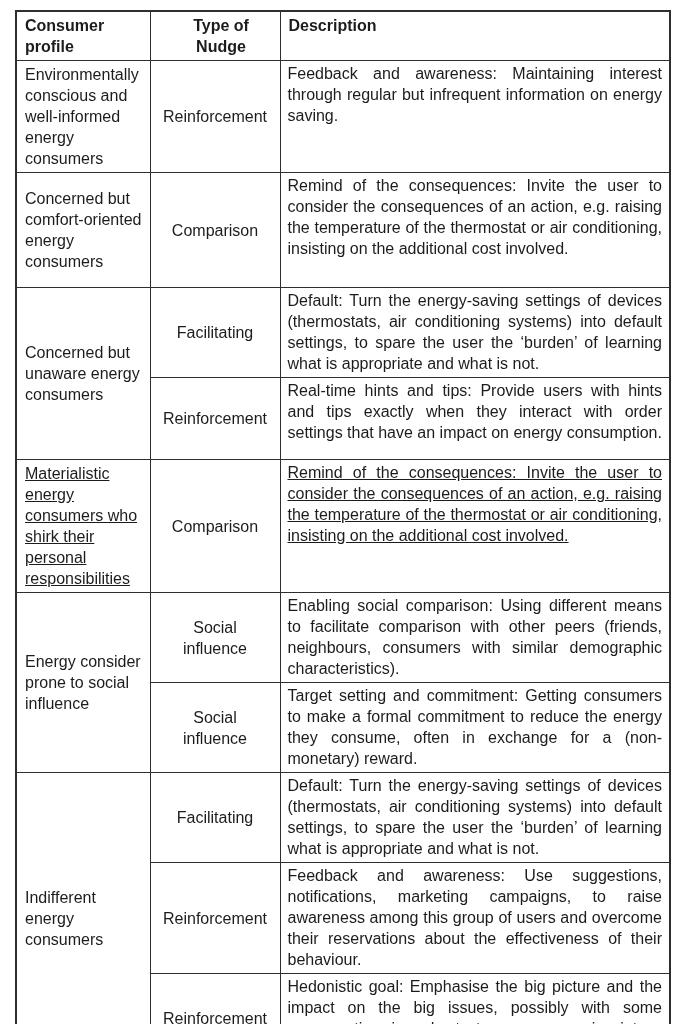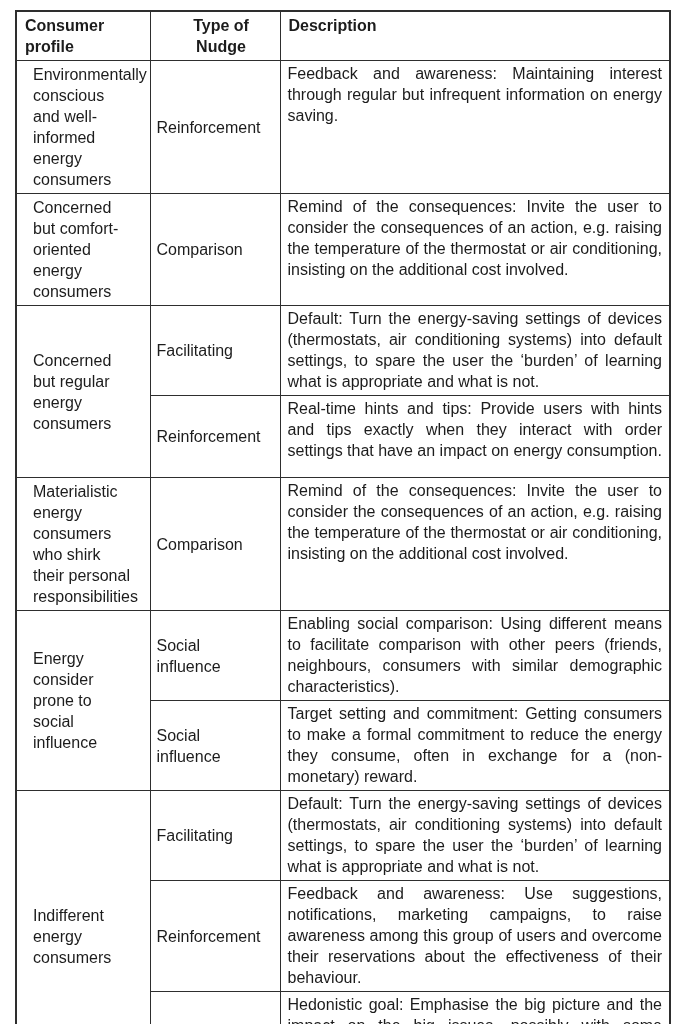--- a/index.html
+++ b/index.html
@@ -40,24 +40,25 @@
     vertical-align: top;
     padding: 3px 8px;
     background: #ffffff;
   }
   th.h-profile { text-align: left; }
   th.h-nudge   { text-align: center; padding-left: 20px; }
   th.h-desc    { text-align: left; }
   td.profile-cell {
     vertical-align: middle;
     text-align: left;
-    padding: 3px 16px;
+    padding: 3px 8px;
   }
   td.nudge-cell {
     vertical-align: middle;
+    text-align: center;
     padding: 9px 6px;
   }
   td.nudge-cell span {
     display: inline-block;
     max-width: 106px;
   }
   td.desc-cell {
     vertical-align: top;
     text-align: justify;
     padding: 2px 7px 3px 7px;
@@ -79,35 +80,35 @@
         <th class="h-nudge">Type of Nudge</th>
         <th class="h-desc">Description</th>
       </tr>
     </thead>
     <tbody>
         <tr style="height: 108px;">
           <td class="profile-cell" rowspan="1">Environmentally conscious and well-informed energy consumers</td>
           <td class="nudge-cell"><span>Reinforcement</span></td>
           <td class="desc-cell">Feedback and awareness: Maintaining interest through regular but infrequent information on energy saving.</td>
         </tr>
-        <tr style="height: 103px;">
+        <tr style="height: 115px;">
           <td class="profile-cell" rowspan="1">Concerned but comfort-oriented energy consumers</td>
           <td class="nudge-cell"><span>Comparison</span></td>
           <td class="desc-cell">Remind of the consequences: Invite the user to consider the consequences of an action, e.g. raising the temperature of the thermostat or air conditioning, insisting on the additional cost involved.</td>
         </tr>
         <tr style="height: 84px;">
-          <td class="profile-cell" rowspan="2">Concerned but regular energy consumers</td>
+          <td class="profile-cell" rowspan="2">Concerned but unaware energy consumers</td>
           <td class="nudge-cell"><span>Facilitating</span></td>
           <td class="desc-cell">Default: Turn the energy-saving settings of devices (thermostats, air conditioning systems) into default settings, to spare the user the ‘burden’ of learning what is appropriate and what is not.</td>
         </tr>
         <tr style="height: 82px;">
           <td class="nudge-cell"><span>Reinforcement</span></td>
           <td class="desc-cell">Real-time hints and tips: Provide users with hints and tips exactly when they interact with order settings that have an impact on energy consumption.</td>
         </tr>
-        <tr style="height: 131px;">
+        <tr style="height: 131px; text-decoration: underline;">
           <td class="profile-cell" rowspan="1">Materialistic energy consumers who shirk their personal responsibilities</td>
           <td class="nudge-cell"><span>Comparison</span></td>
           <td class="desc-cell">Remind of the consequences: Invite the user to consider the consequences of an action, e.g. raising the temperature of the thermostat or air conditioning, insisting on the additional cost involved.</td>
         </tr>
         <tr style="height: 86px;">
           <td class="profile-cell" rowspan="2">Energy consider prone to social influence</td>
           <td class="nudge-cell"><span>Social influence</span></td>
           <td class="desc-cell">Enabling social comparison: Using different means to facilitate comparison with other peers (friends, neighbours, consumers with similar demographic characteristics).</td>
         </tr>
         <tr style="height: 86px;">

